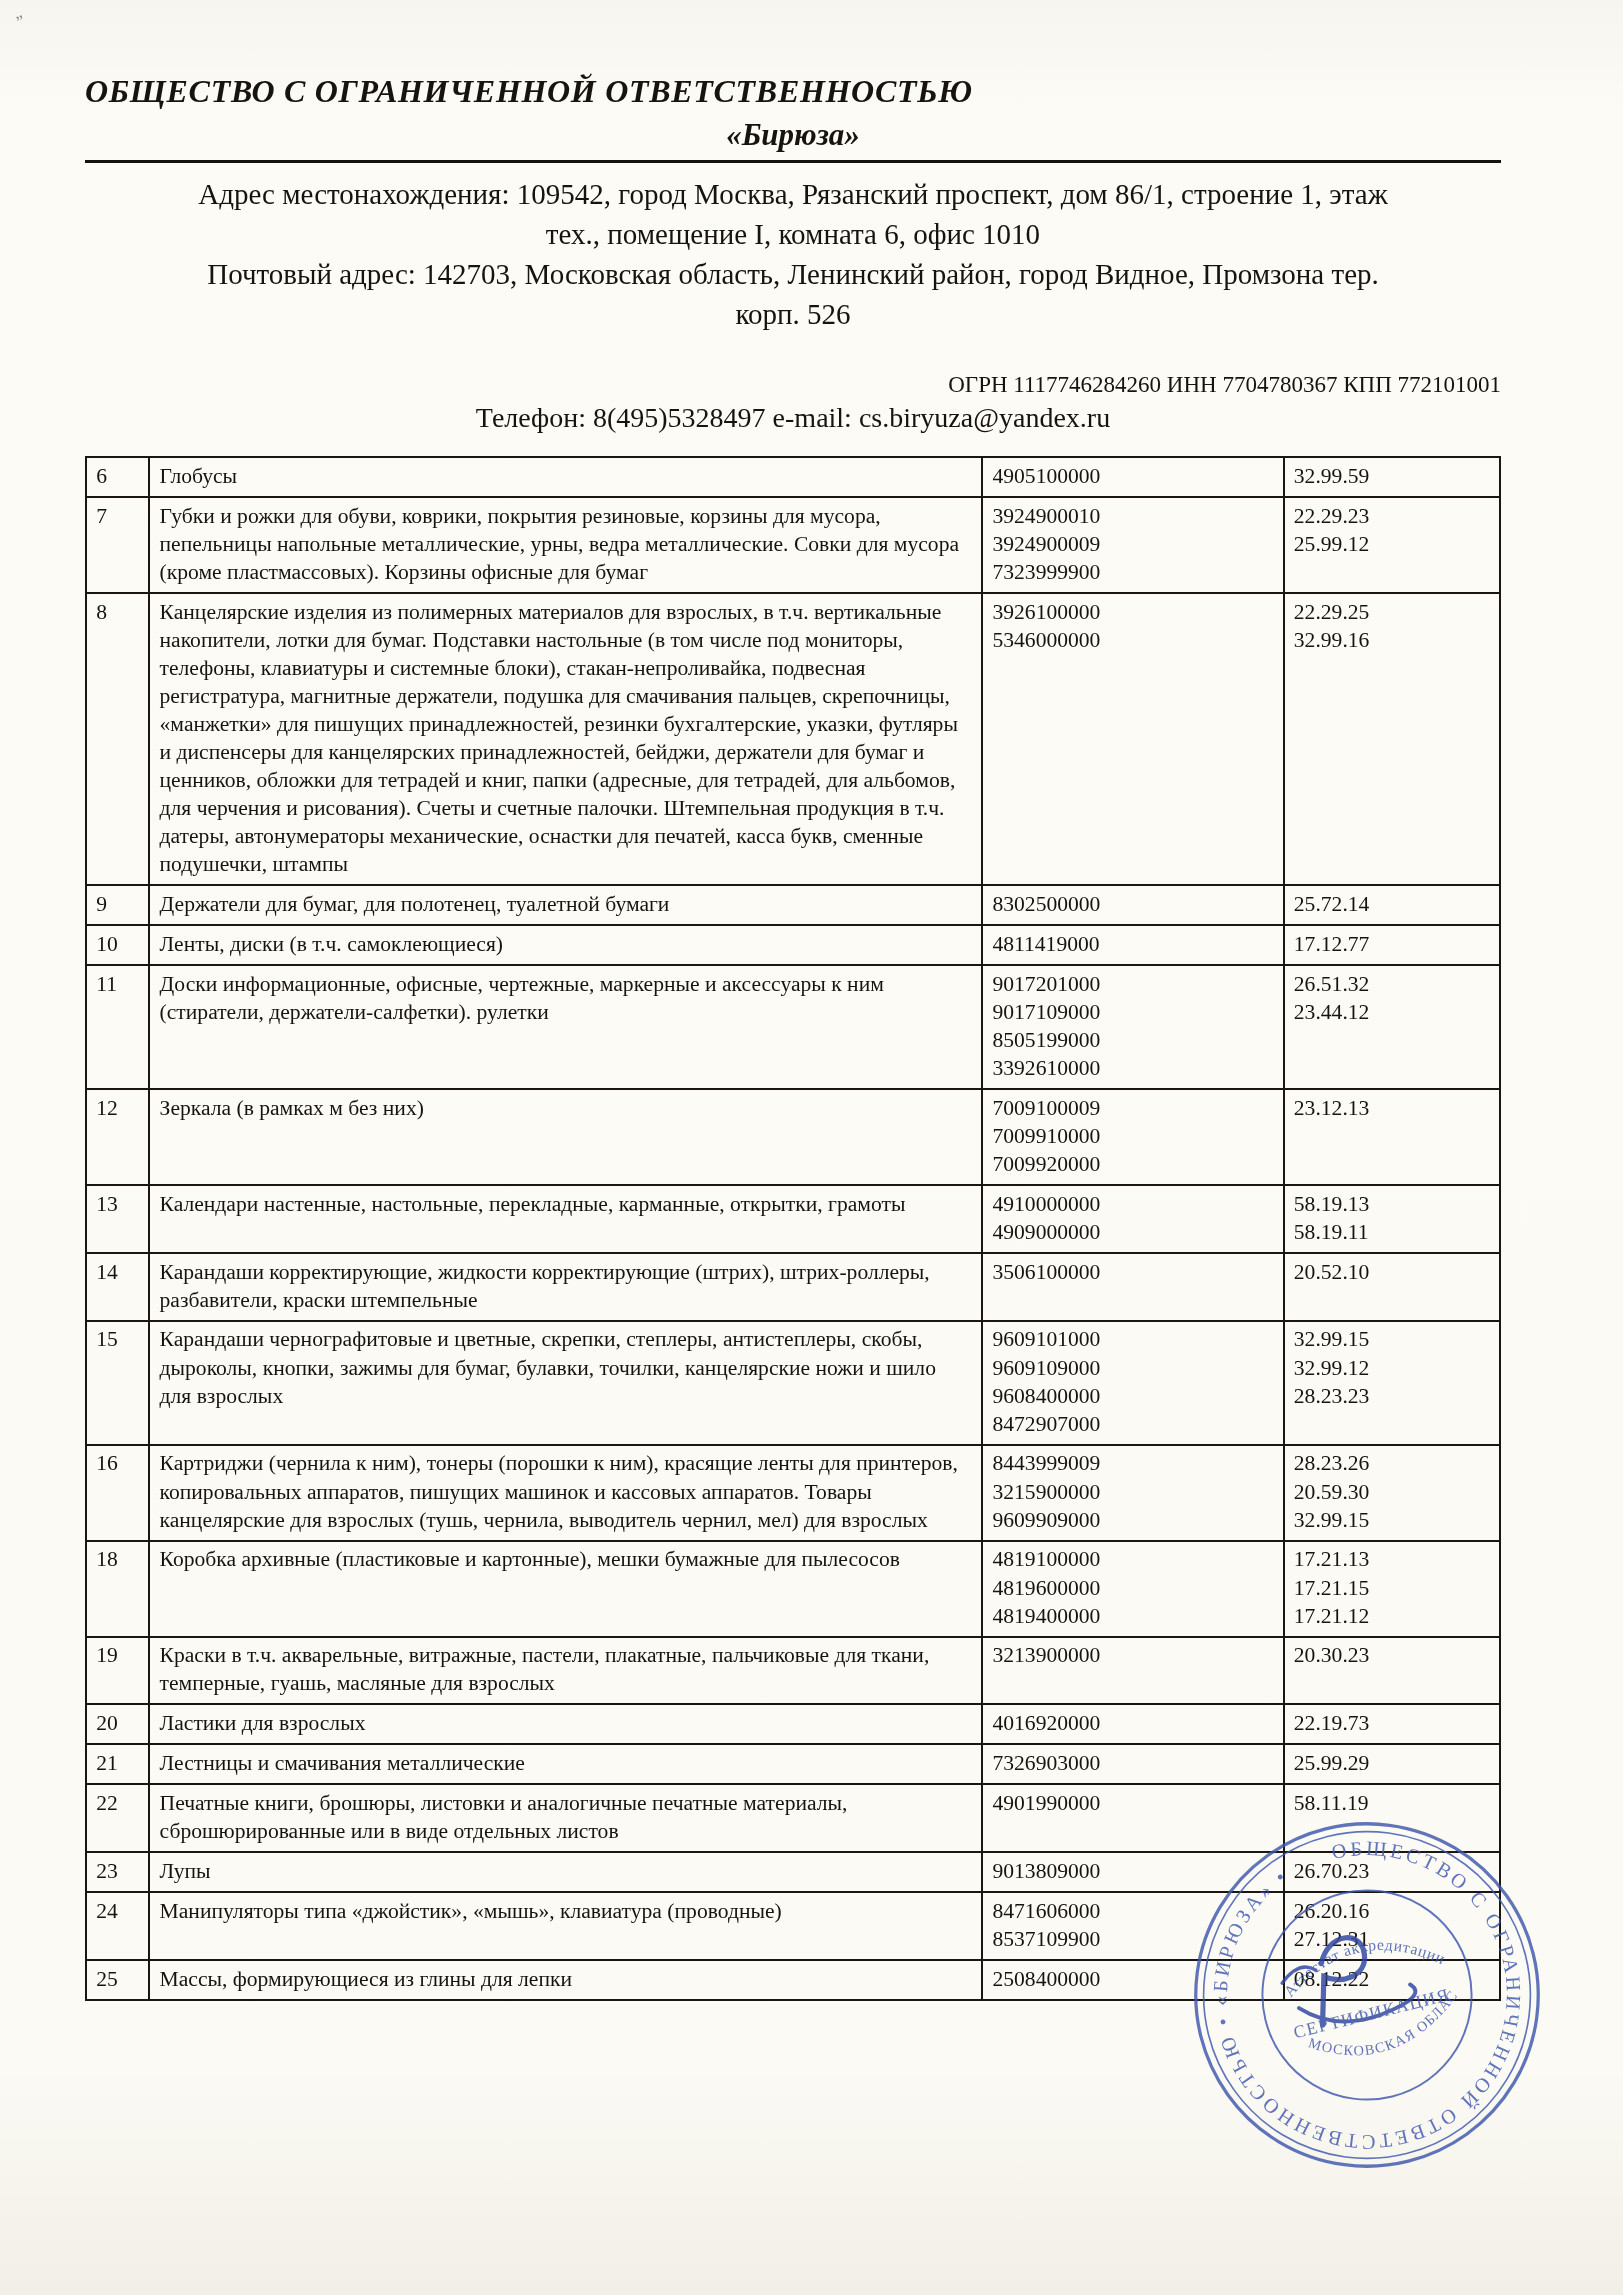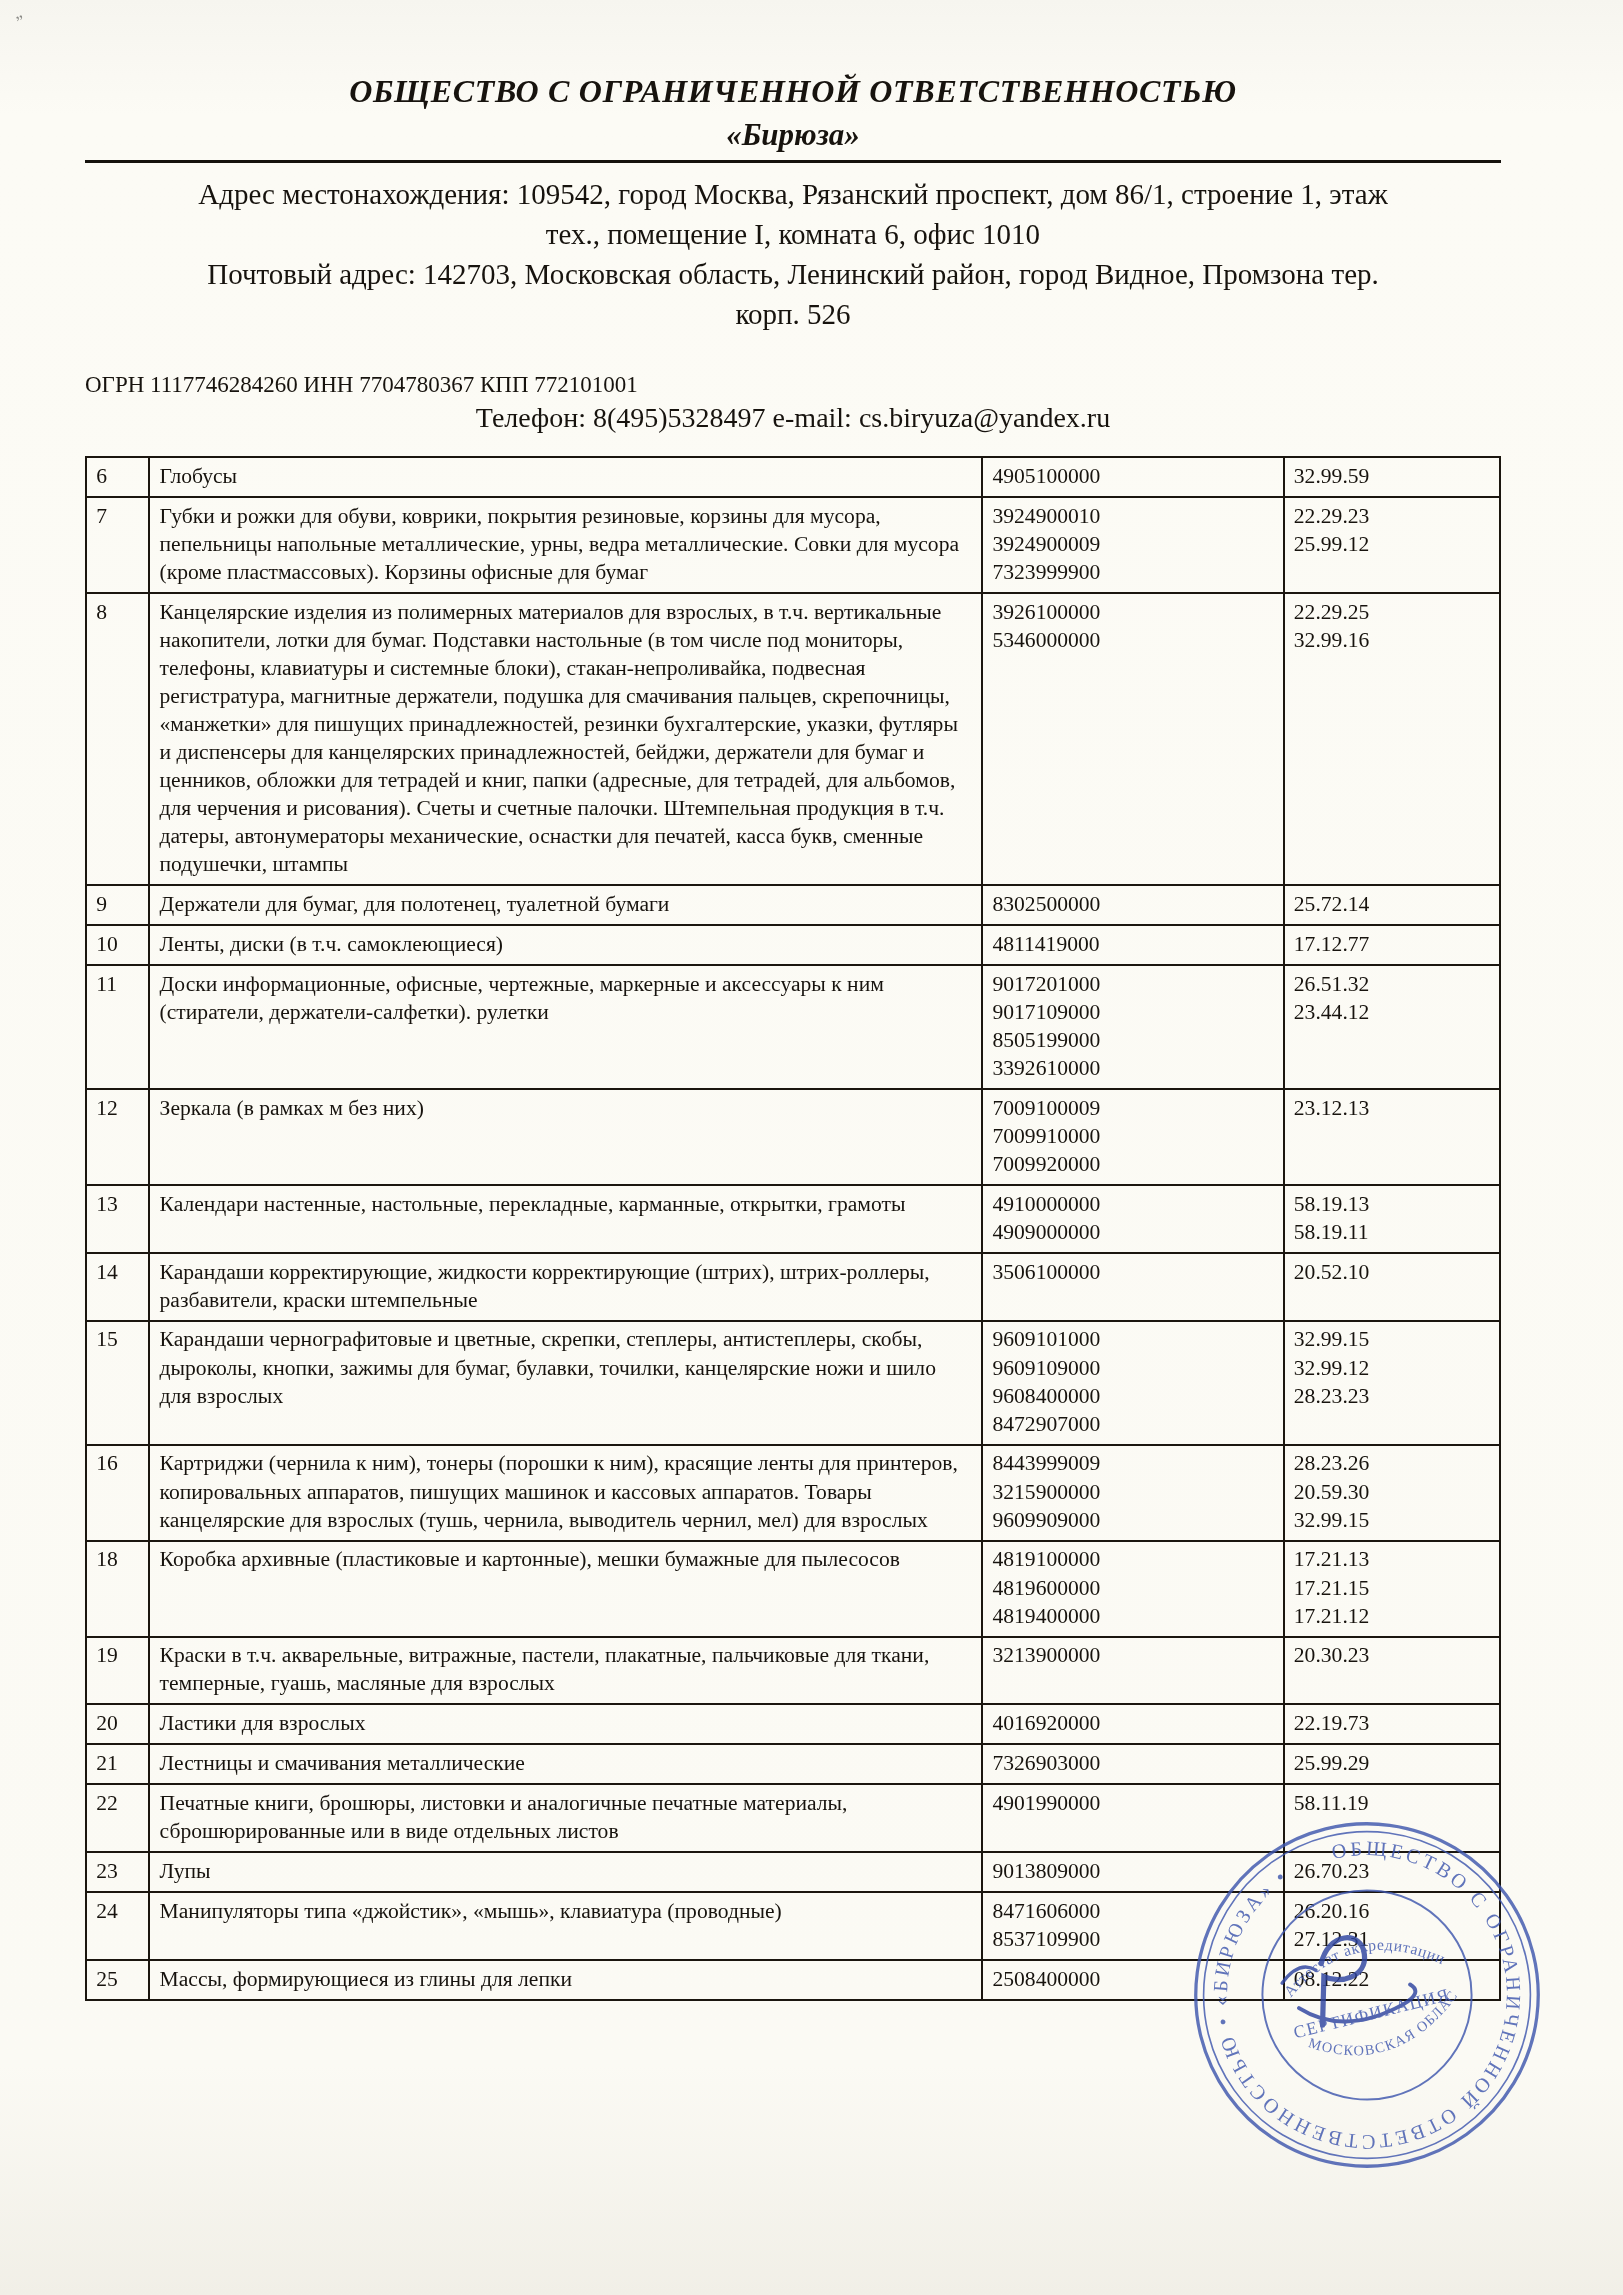--- a/index.html
+++ b/index.html
@@ -8,27 +8,27 @@
     width:1623px;height:2295px;
     margin:0 auto;
     background:linear-gradient(180deg,#f6f5ef 0%,#fcfbf5 5%,#fbfaf4 90%,#f1efe7 100%);
     font-family:"Liberation Serif","DejaVu Serif",serif;
     color:#17130e;
     overflow:hidden;
   }
   .content{padding:30px 122px 0 85px;}
   .artifact{position:absolute;top:11.8px;left:17px;color:#8a8a86;font-size:17px;transform:rotate(-20deg);}
   .title{
-    text-align:center;font-size:32px;font-weight:bold;font-style:italic;
+    font-size:32px;font-weight:bold;font-style:italic;
     margin-top:43px;letter-spacing:0.7px;
   }
   .subtitle{text-align:center;font-size:31px;font-weight:bold;font-style:italic;margin-top:6.5px;}
   .rule{border:none;border-top:3.3px solid #15120d;margin:7.9px 0 10.5px 0;}
   .addr{text-align:center;font-size:29px;line-height:1.38;margin:0 auto;max-width:1230px;}
-  .reg{text-align:left;font-size:23px;margin-top:38px;}
+  .reg{text-align:right;font-size:23px;margin-top:38px;}
   .contact{text-align:center;font-size:28px;margin-top:3.9px;}
   table.products{
     width:100%;
     border-collapse:collapse;
     margin-top:22px;
     font-size:21.6px;line-height:1.3;
   }
   table.products td{
     border:2px solid #1b160f;
     vertical-align:top;

